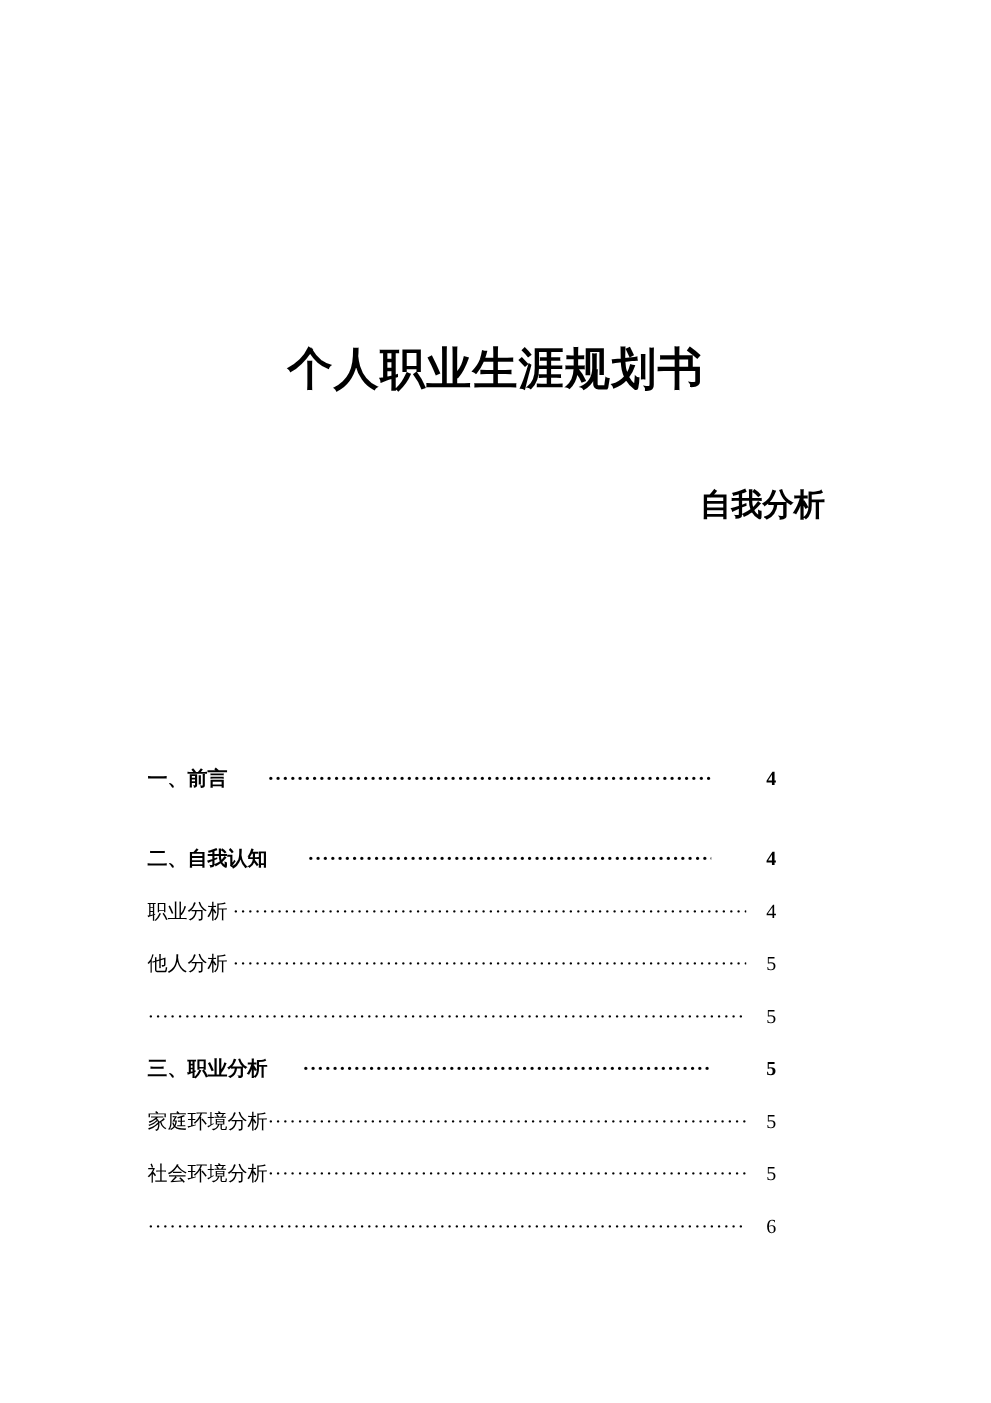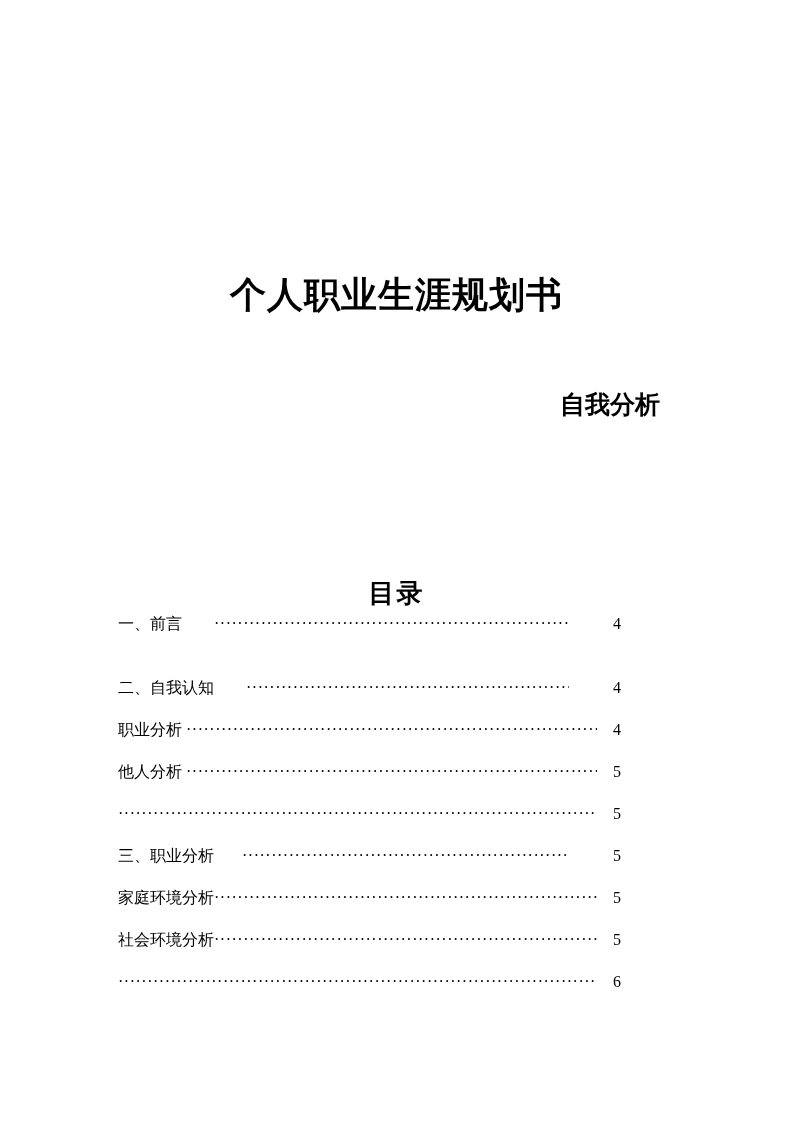--- a/index.html
+++ b/index.html
@@ -53,21 +53,21 @@
     width: 503px;
   }
   .toc-row {
     display: flex;
     align-items: center;
     height: 42px;
     font-size: 16px;
     line-height: 42px;
   }
   .toc-row.level-1 {
-    font-weight: normal;
+    font-weight: bold;
     gap: 28px;
   }
   .toc-row:first-child {
     margin-bottom: 22px;
   }
   .toc-label {
     flex: none;
     white-space: pre;
   }
   .toc-leader {
@@ -99,21 +99,20 @@
 </style>
 </head>
 <body>
 
 <div class="page">
 
   <h1 class="doc-title">个人职业生涯规划书</h1>
 
   <div class="doc-subtitle">自我分析</div>
 
-  <h2 class="toc-heading">目录</h2>
 
   <div class="toc">
   <div class="toc-row level-1">
     <span class="toc-label">一、前言 </span>
     <span class="toc-leader"></span>
     <span class="toc-page">4</span>
   </div>
 
   <div class="toc-row level-1">
     <span class="toc-label">二、自我认知 </span>

